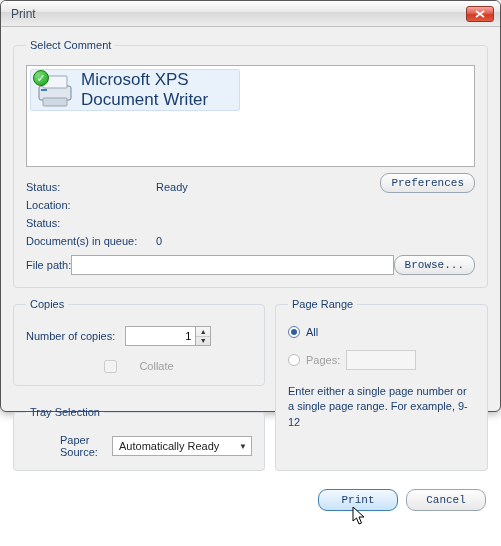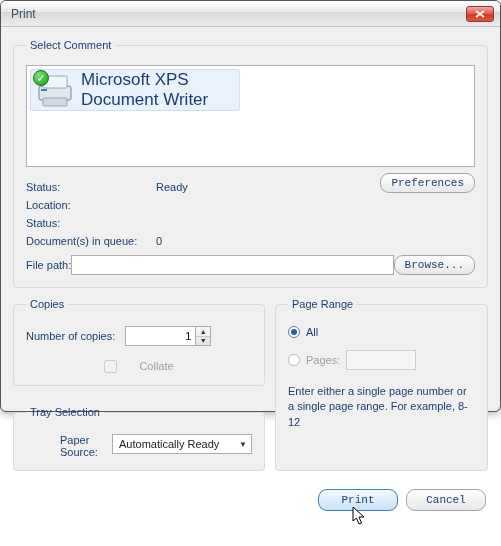--- a/index.html
+++ b/index.html
@@ -120,21 +120,21 @@
 .spinner input { width:70px; text-align:right; border-right:none; }
 .spinbtns {
   display:flex; flex-direction:column;
   border:1px solid #acacac; background:linear-gradient(to bottom,#f6f6f6,#e4e4e4);
   width:16px;
 }
 .spinbtns div { flex:1; display:flex; align-items:center; justify-content:center; font-size:7px; color:#333; }
 .spinbtns div:first-child { border-bottom:1px solid #c9c9c9; }
 .collate-row { display:flex; align-items:flex-start; gap:22px; margin-top:14px; color:#9f9f9f; justify-content:center; }
 .collate-row input { accent-color:#aaa; }
-.tray-row { display:flex; gap:8px; color:#1c3e6e; margin-top:6px;padding-left:34px; }
+.tray-row { display:flex; align-items:center; gap:8px; color:#1c3e6e; margin-top:6px;padding-left:34px; }
 .combo {
   border:1px solid #acacac; background:#fff; height:20px;
   display:flex; align-items:center; padding:0 4px 0 6px; min-width:140px;
   justify-content:space-between; font-size:11px; color:#222;
 }
 .combo .arrow { font-size:8px; color:#333; }
 .radio-row { display:flex; align-items:center; gap:6px; color:#1c3e6e; margin-top:6px; }
 .radio-row.disabled { color:#9f9f9f; }
 .radio { width:12px; height:12px; border:1px solid #5a7aa0; border-radius:50%; background:#fff; display:inline-flex; align-items:center; justify-content:center; }
 .radio.disabled { border-color:#bcbcbc; }
@@ -242,21 +242,21 @@
           <span class="radio">
               <span class="dot"></span>
             </span>
           <span>All</span>
         </div>
         <div class="radio-row disabled" style="margin-top:12px;">
           <span class="radio disabled"></span>
           <span>Pages:</span>
           <input class="txt pages-input" type="text" disabled="" value="" style="">
         </div>
-        <div class="pr-hint">Enter either a single page number or a single page range. For example, 8-12</div>
+        <div class="pr-hint">Enter either a single page number or a single page range. For example, 9-12</div>
       </fieldset>
     </div>
 
     <div class="bottom-btns">
       <button class="btn btn-wide btn-default">Print</button>
       <button class="btn btn-wide">Cancel</button>
     </div>
 
   </div>
 

